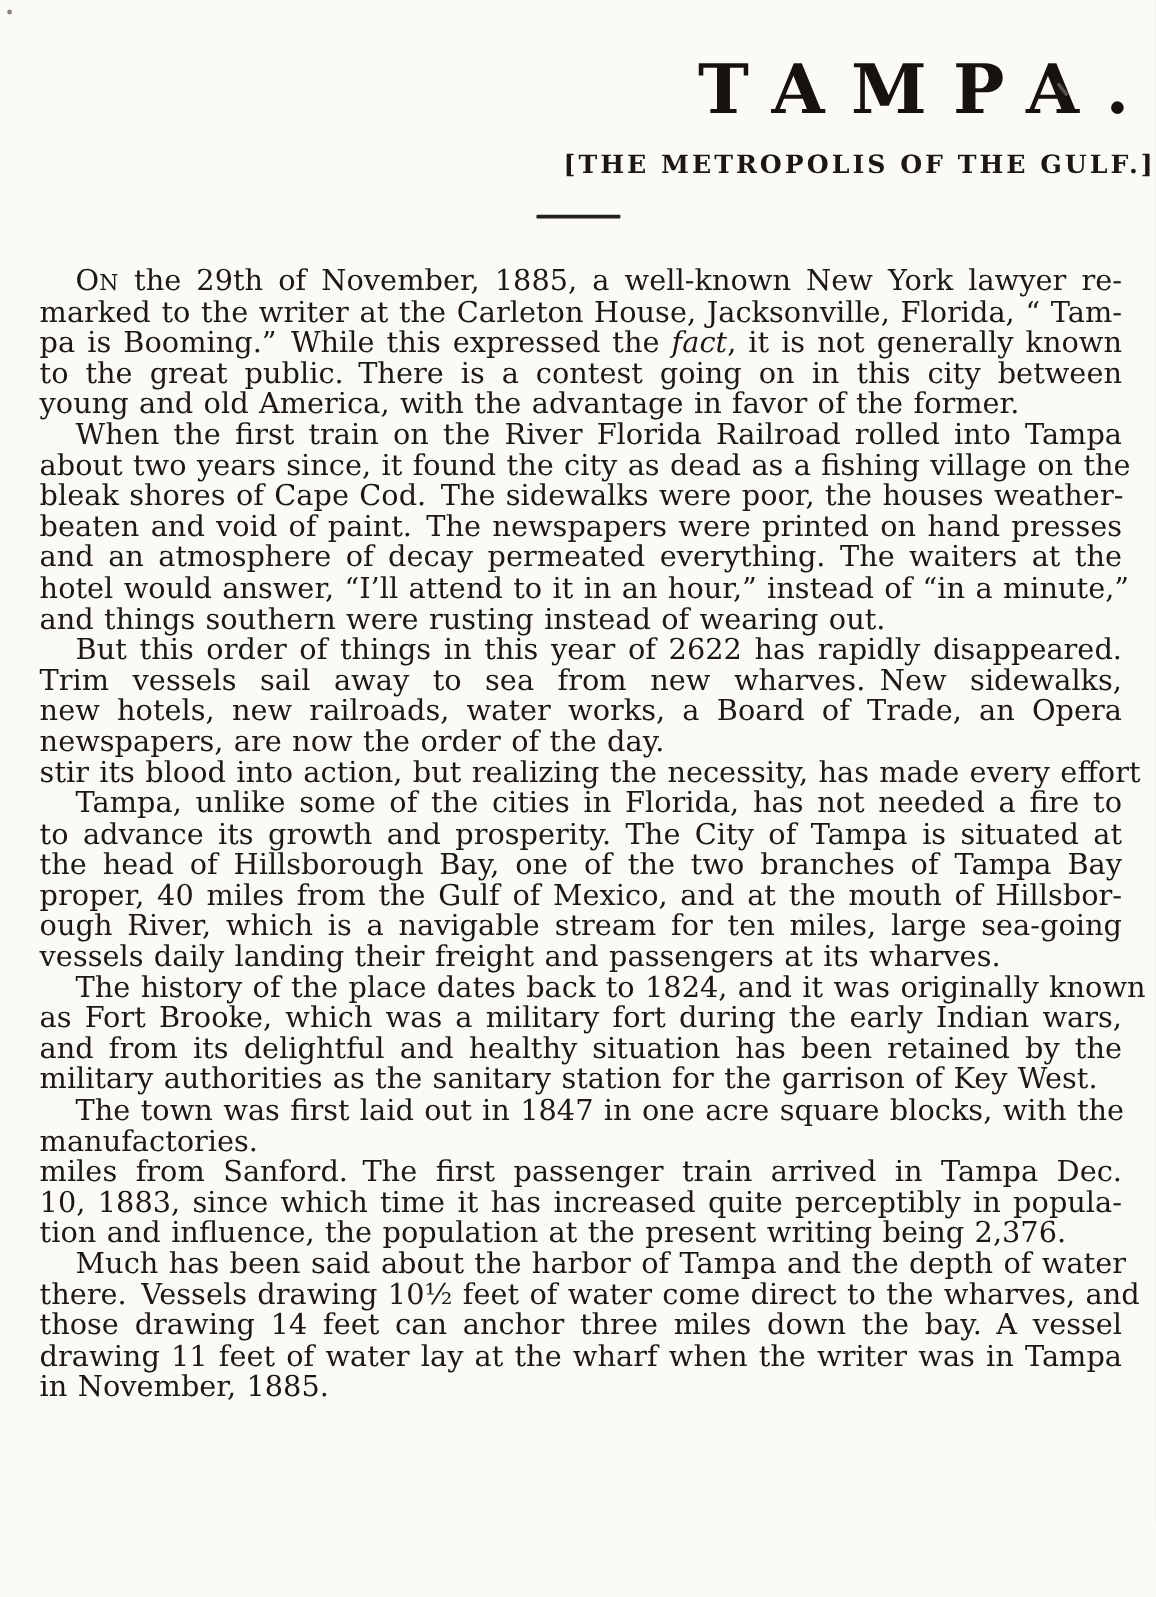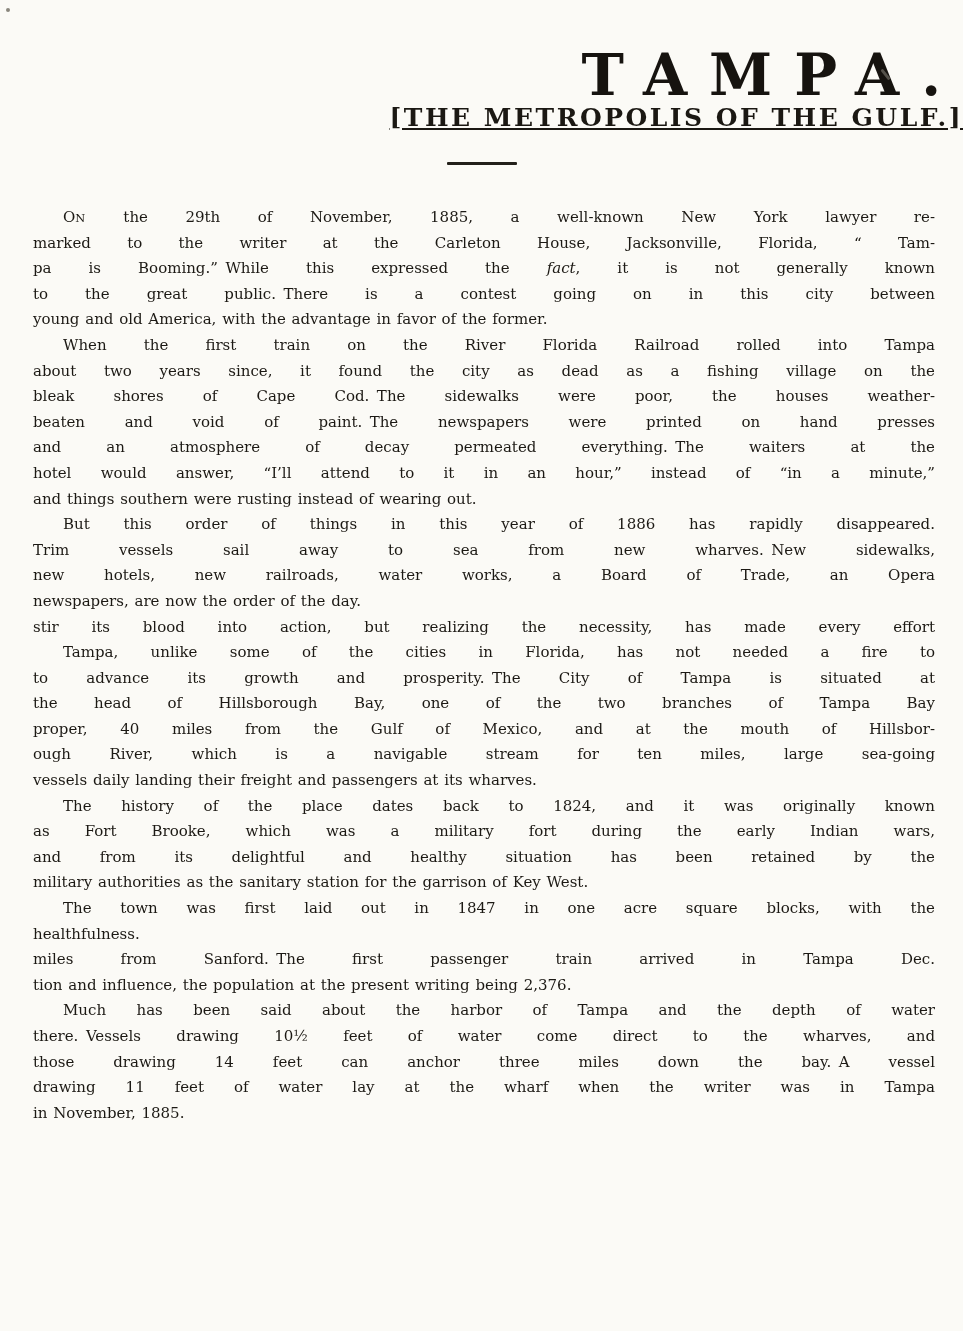--- a/index.html
+++ b/index.html
@@ -22,38 +22,38 @@
     padding-top: 46px;
     font-size: 57px;
     font-weight: bold;
     letter-spacing: 22px;
     line-height: 1.0;
     text-indent: 22px; 
     color: #16130f;
   }
 
   .doc-subtitle {
-    font-size: 25px;
+    margin-top: 21px;
+    font-size: 21px;
     font-weight: bold;
     letter-spacing: 2.5px;
     color: #1b1813;
-    text-decoration: underline;
   }
 
   .rule-divider {
     width: 70px;
     height: 3px;
     background: #23201a;
     margin: 30px auto 0 auto;
     border-radius: 1px;
   }
 
   .article-body {
     margin: 40px 28px 0 33px;
-    font-size: 15px;
+    font-size: 24px;
   }
 
   .paragraph { margin: 0; }
 
   .text-line {
     line-height: 25.6px;
     height: 25.6px;
     text-align: justify;
     text-align-last: justify;
     word-spacing: 1px;
@@ -114,21 +114,21 @@
       <div class="paragraph">
         <div class="text-line first">When the first train on the River Florida Railroad rolled into Tampa</div>
         <div class="text-line">about two years since, it found the city as dead as a fishing village on the</div>
         <div class="text-line">bleak shores of Cape Cod. The sidewalks were poor, the houses weather-</div>
         <div class="text-line">beaten and void of paint. The newspapers were printed on hand presses</div>
         <div class="text-line">and an atmosphere of decay permeated everything. The waiters at the</div>
         <div class="text-line">hotel would answer, “I’ll attend to it in an hour,” instead of “in a minute,”</div>
         <div class="text-line last">and things southern were rusting instead of wearing out.</div>
       </div>
       <div class="paragraph">
-        <div class="text-line first">But this order of things in this year of 1886 has rapidly disappeared.</div>
+        <div class="text-line first">But this order of things in this year of 2622 has rapidly disappeared.</div>
         <div class="text-line">Trim vessels sail away to sea from new wharves. New sidewalks,</div>
         <div class="text-line">new hotels, new railroads, water works, a Board of Trade, an Opera</div>
         <div class="text-line last">newspapers, are now the order of the day.</div>
       </div>
       <div class="paragraph">
         <div class="text-line">stir its blood into action, but realizing the necessity, has made every effort</div>
         <div class="text-line first">Tampa, unlike some of the cities in Florida, has not needed a fire to</div>
         <div class="text-line">to advance its growth and prosperity. The City of Tampa is situated at</div>
         <div class="text-line">the head of Hillsborough Bay, one of the two branches of Tampa Bay</div>
         <div class="text-line">proper, 40 miles from the Gulf of Mexico, and at the mouth of Hillsbor-</div>
@@ -136,24 +136,25 @@
         <div class="text-line last">vessels daily landing their freight and passengers at its wharves.</div>
       </div>
       <div class="paragraph">
         <div class="text-line first">The history of the place dates back to 1824, and it was originally known</div>
         <div class="text-line">as Fort Brooke, which was a military fort during the early Indian wars,</div>
         <div class="text-line">and from its delightful and healthy situation has been retained by the</div>
         <div class="text-line last">military authorities as the sanitary station for the garrison of Key West.</div>
       </div>
       <div class="paragraph">
         <div class="text-line first">The town was first laid out in 1847 in one acre square blocks, with the</div>
-        <div class="text-line last">healthfulness.</div>
+        <div class="text-line last">manufactories.</div>
       </div>
       <div class="paragraph">
         <div class="text-line">miles from Sanford. The first passenger train arrived in Tampa Dec.</div>
+        <div class="text-line">10, 1883, since which time it has increased quite perceptibly in popula-</div>
         <div class="text-line last">tion and influence, the population at the present writing being 2,376.</div>
       </div>
       <div class="paragraph">
         <div class="text-line first">Much has been said about the harbor of Tampa and the depth of water</div>
         <div class="text-line">there. Vessels drawing 10½ feet of water come direct to the wharves, and</div>
         <div class="text-line">those drawing 14 feet can anchor three miles down the bay. A vessel</div>
         <div class="text-line">drawing 11 feet of water lay at the wharf when the writer was in Tampa</div>
         <div class="text-line last">in November, 1885.</div>
       </div>
     </div>

